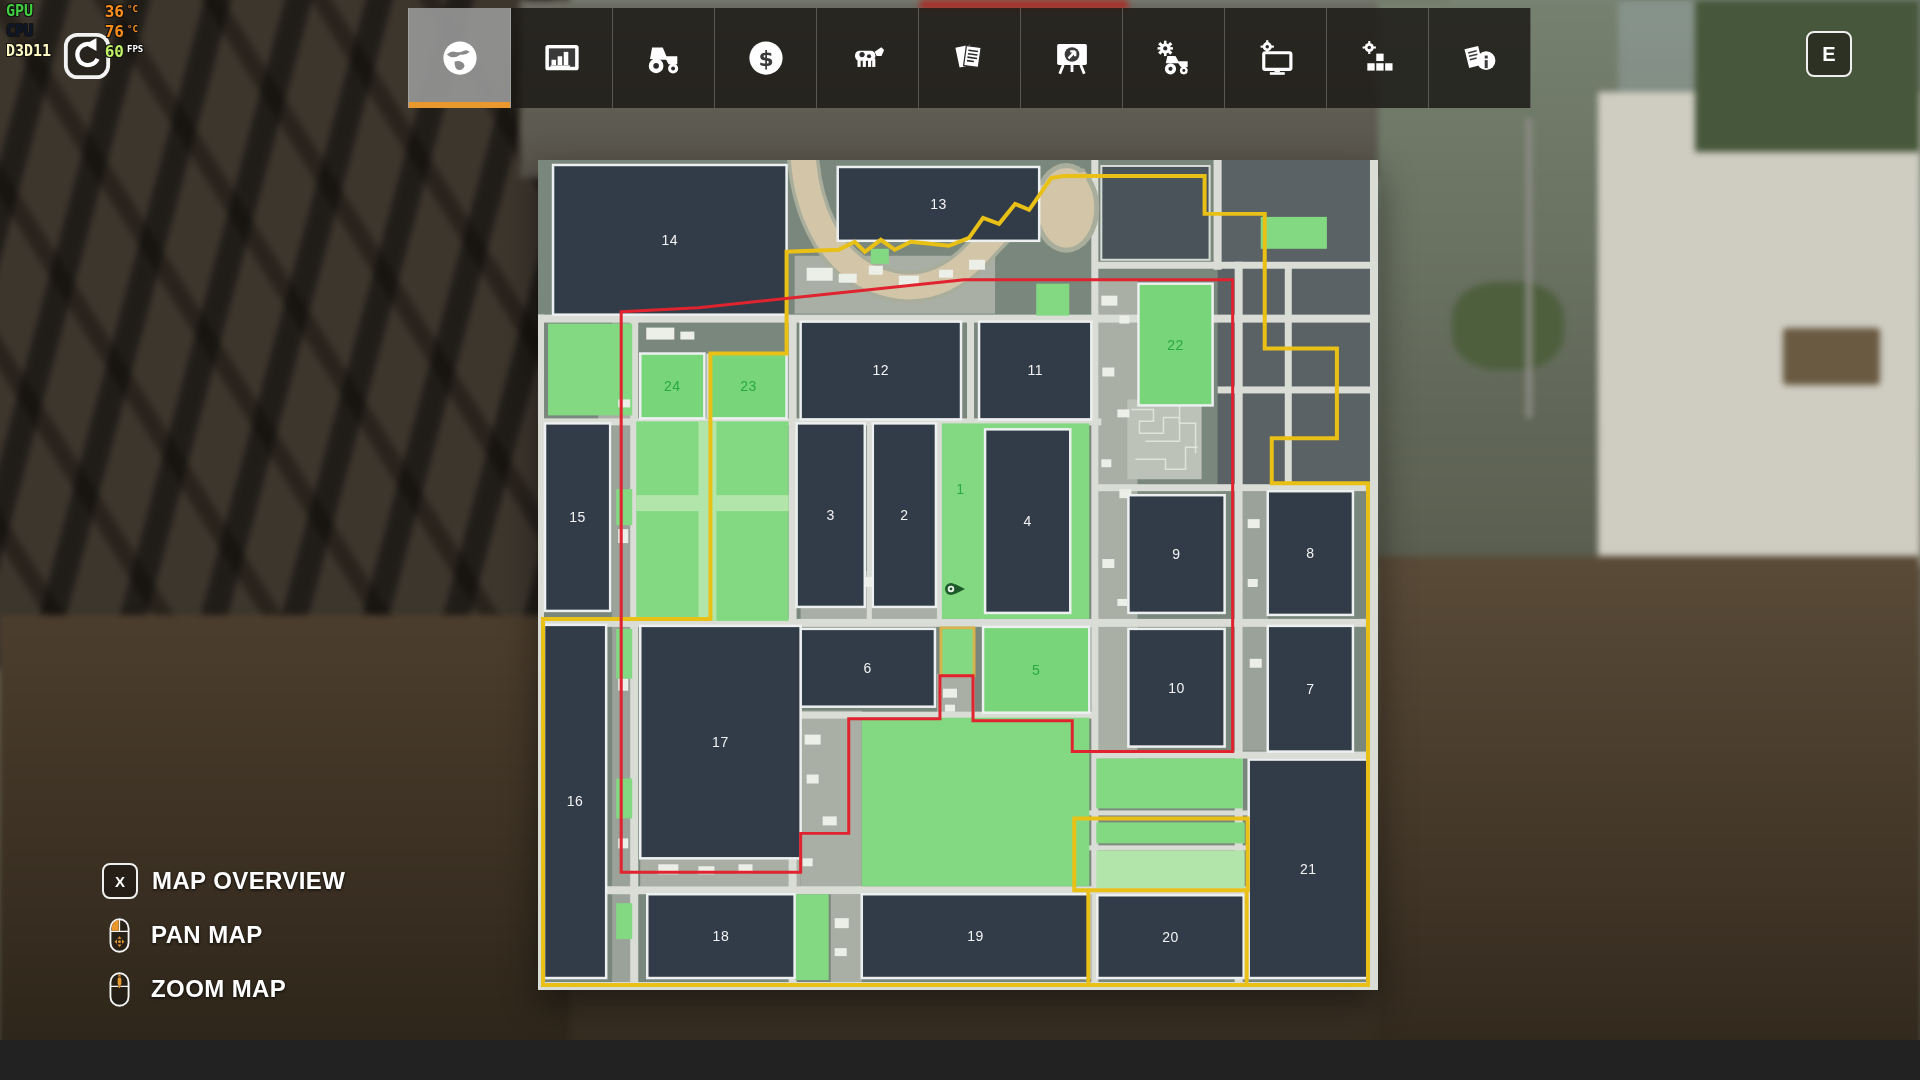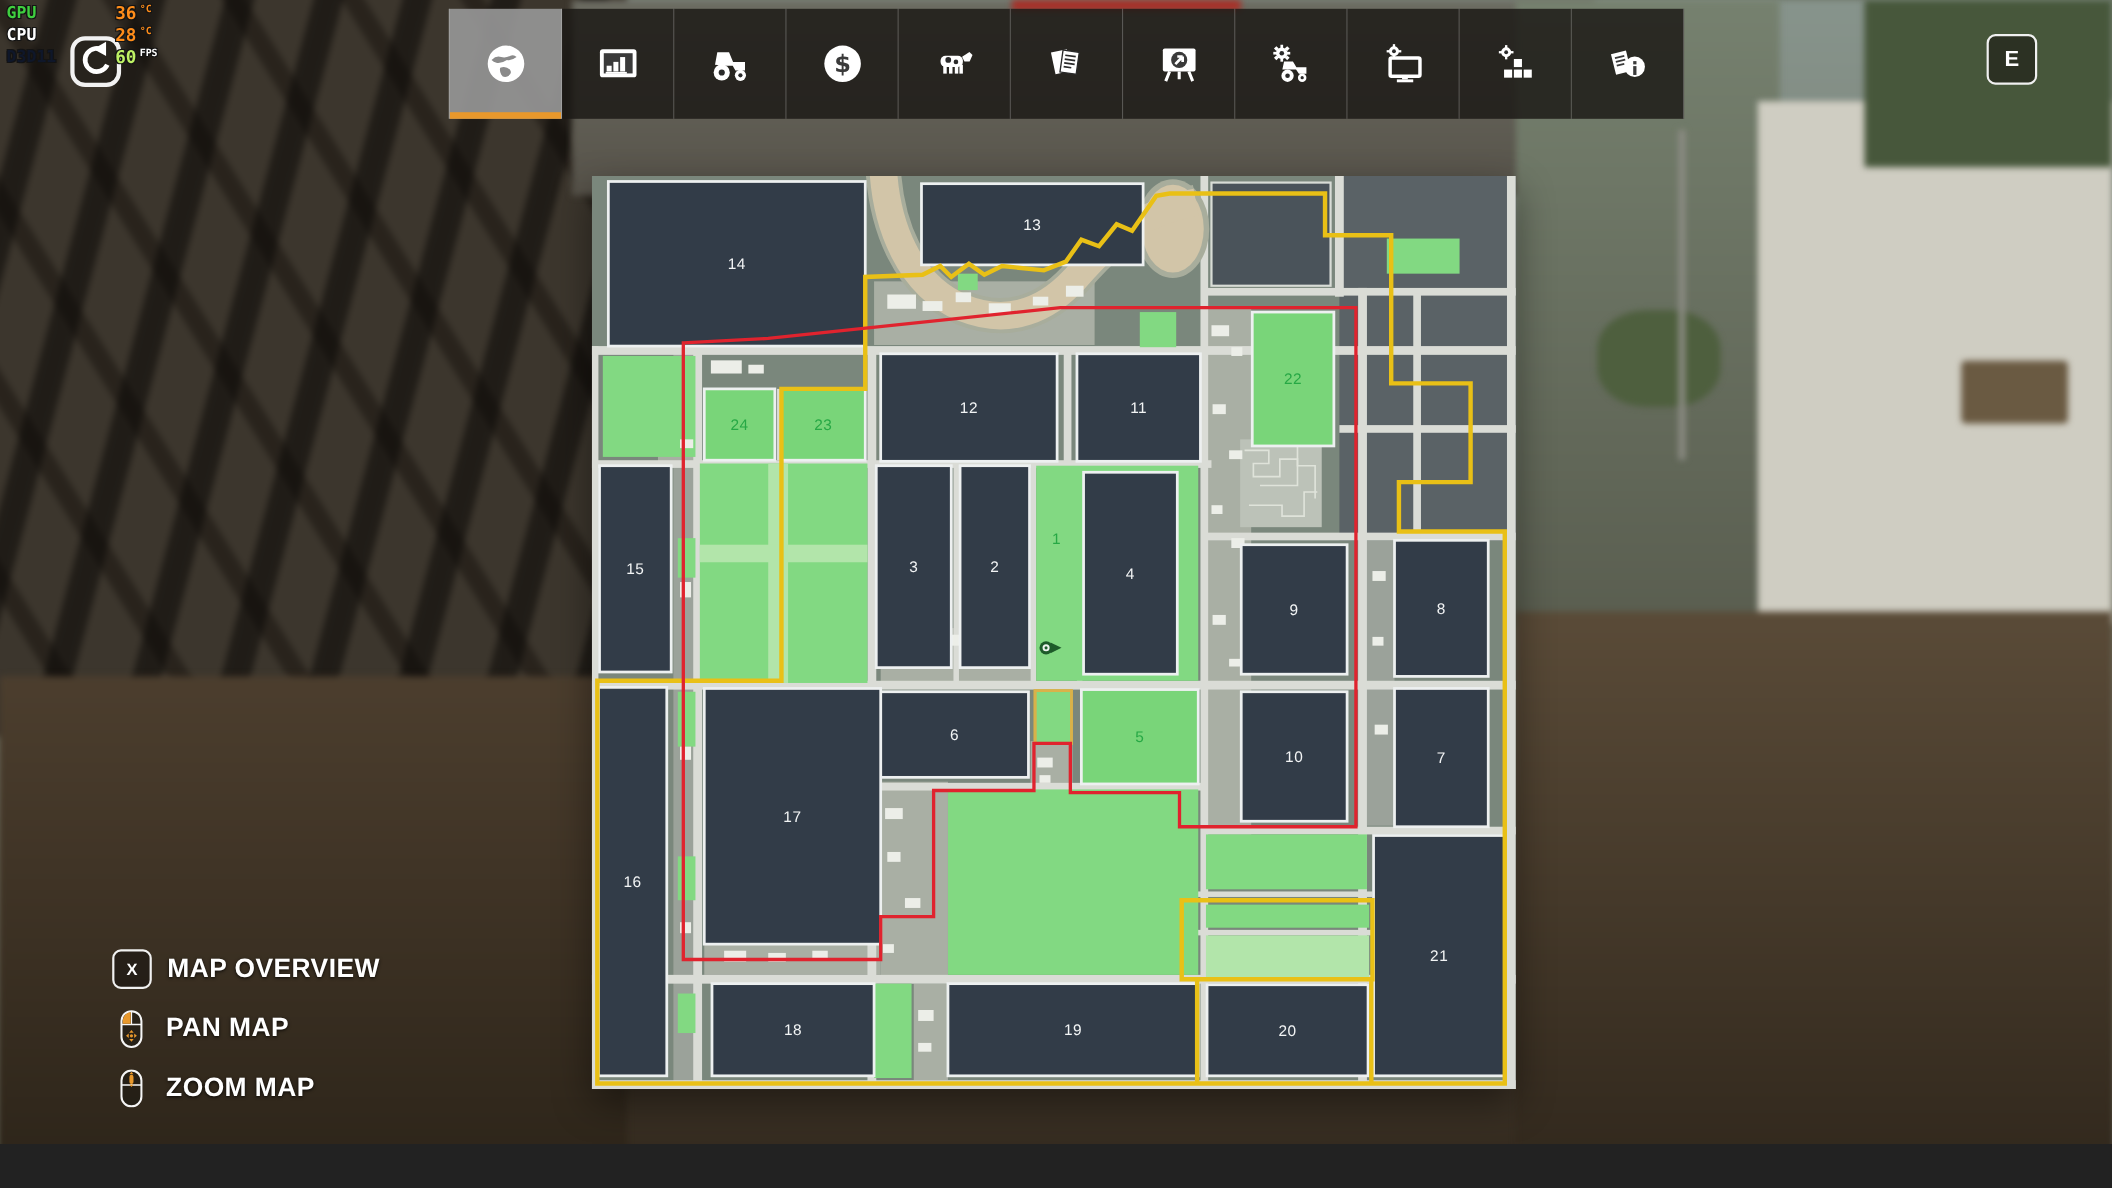--- a/index.html
+++ b/index.html
@@ -89,26 +89,26 @@
         <path d="M17.9,3.6 L17.9,10.4 L11.9,7 Z" fill="#fff"></path>
       </svg>
     </div>
     <div id="hud-rows">
         <div class="hud-row">
           <span class="hud-label" style="color:#3fcf3f">GPU</span>
           <span class="hud-value" style="color:#ff8d1a">36</span>
           <span class="hud-unit" style="color:#ff8d1a">°C</span>
         </div>
         <div class="hud-row">
-          <span class="hud-label" style="color:#ffffff">CPU</span>
-          <span class="hud-value" style="color:#ff8d1a">28</span>
+          <span class="hud-label" style="color:#0f172a">CPU</span>
+          <span class="hud-value" style="color:#ff8d1a">76</span>
           <span class="hud-unit" style="color:#ff8d1a">°C</span>
         </div>
         <div class="hud-row">
-          <span class="hud-label" style="color:#0f172a">D3D11</span>
+          <span class="hud-label" style="color:#fef9c3">D3D11</span>
           <span class="hud-value" style="color:#bef264">60</span>
           <span class="hud-unit" style="color:#ffffff">FPS</span>
         </div>
       </div>
   </div>
 
   <div id="navbar">
       <div class="tab active">
         <svg viewBox="0 0 24 24">
           <circle cx="12" cy="12" r="9.5" fill="#fff"></circle>

